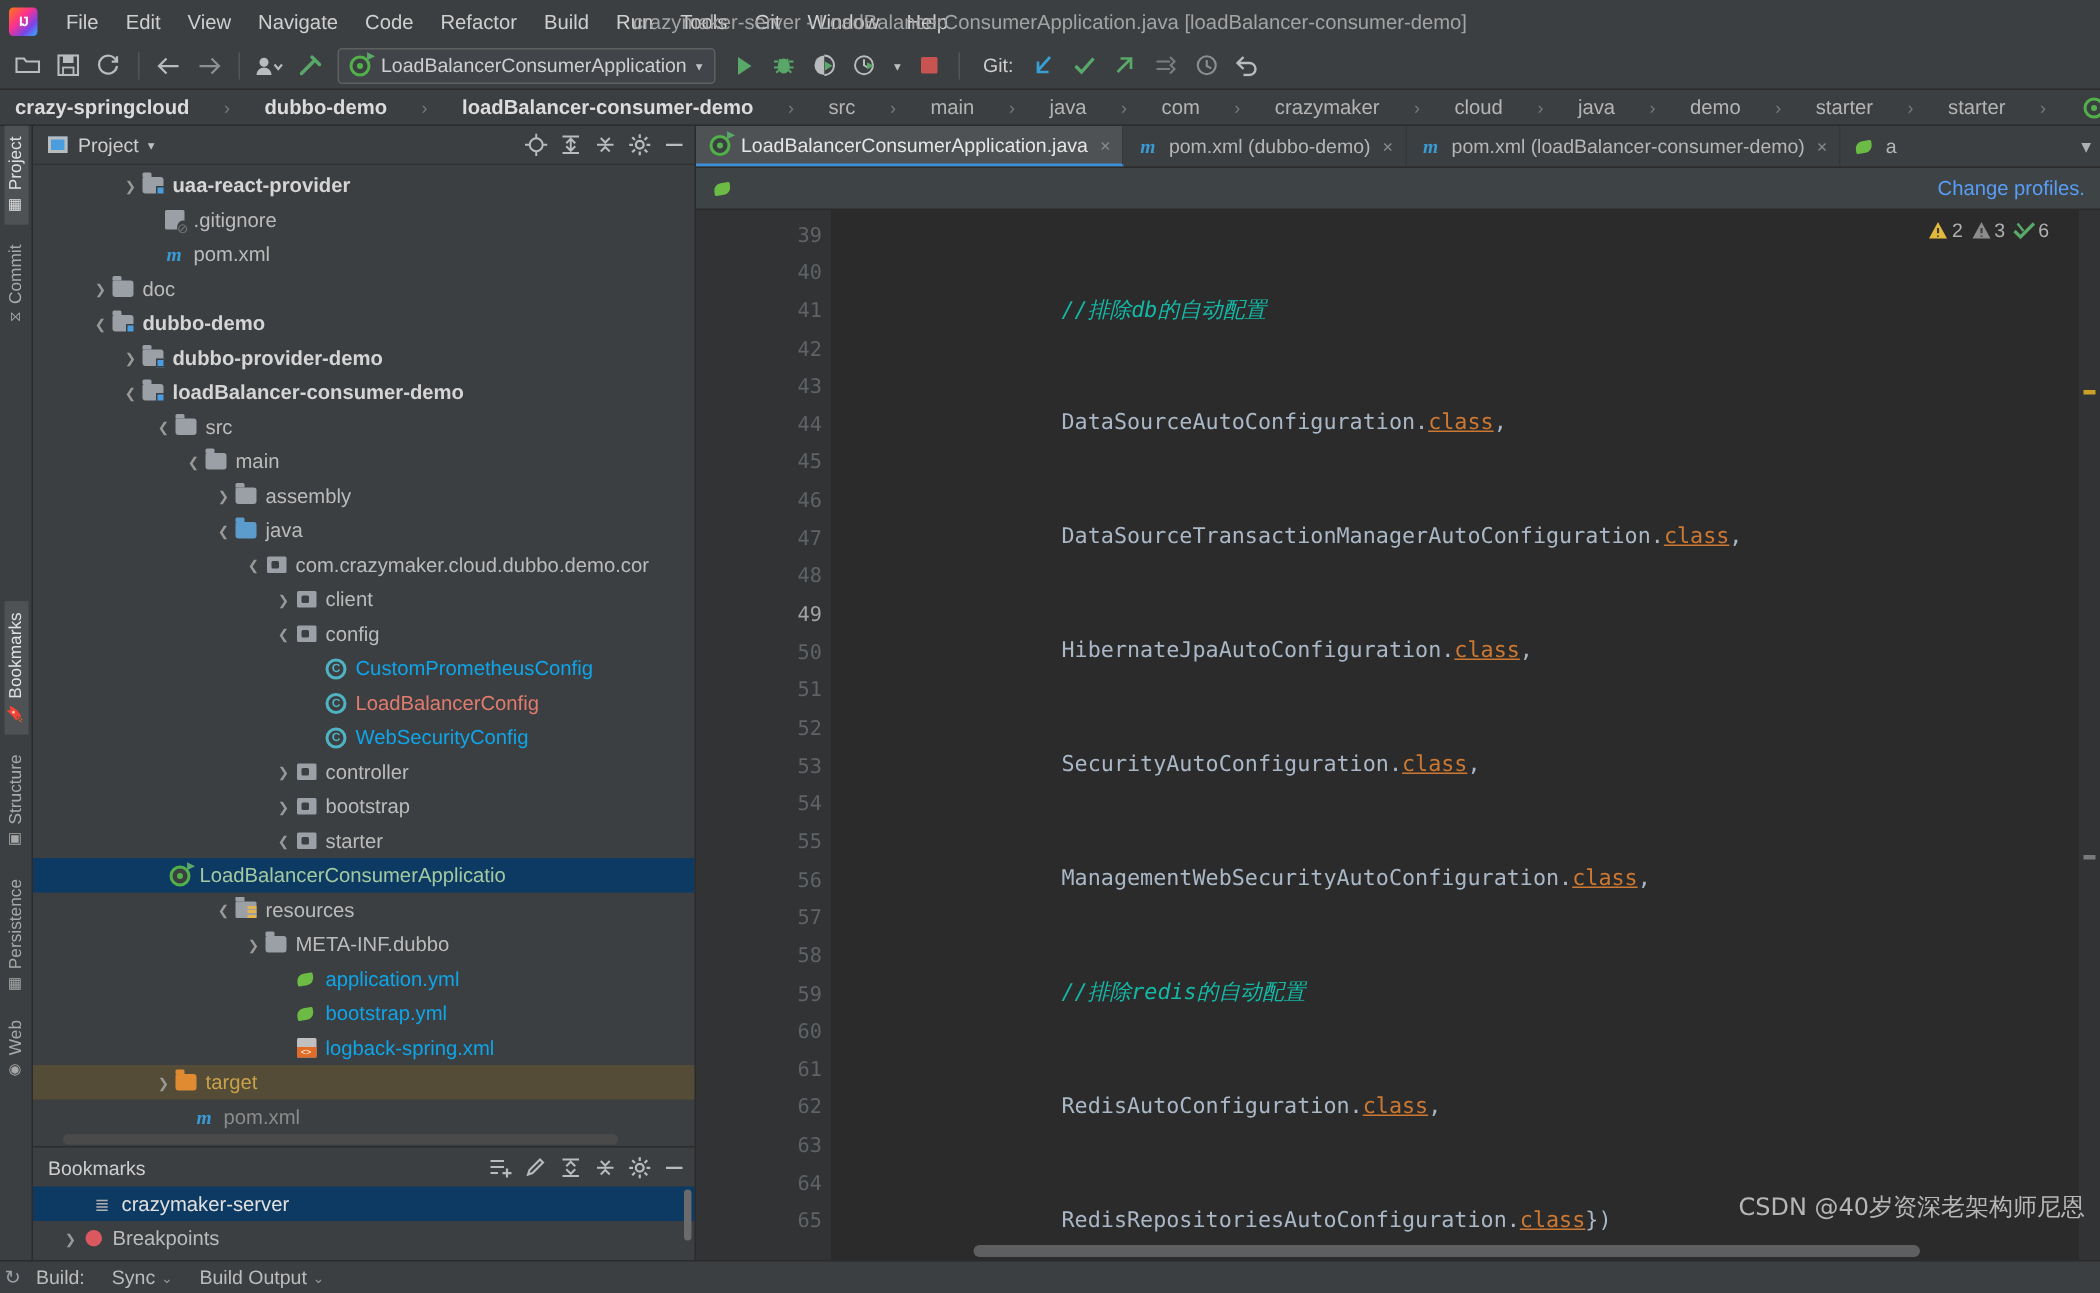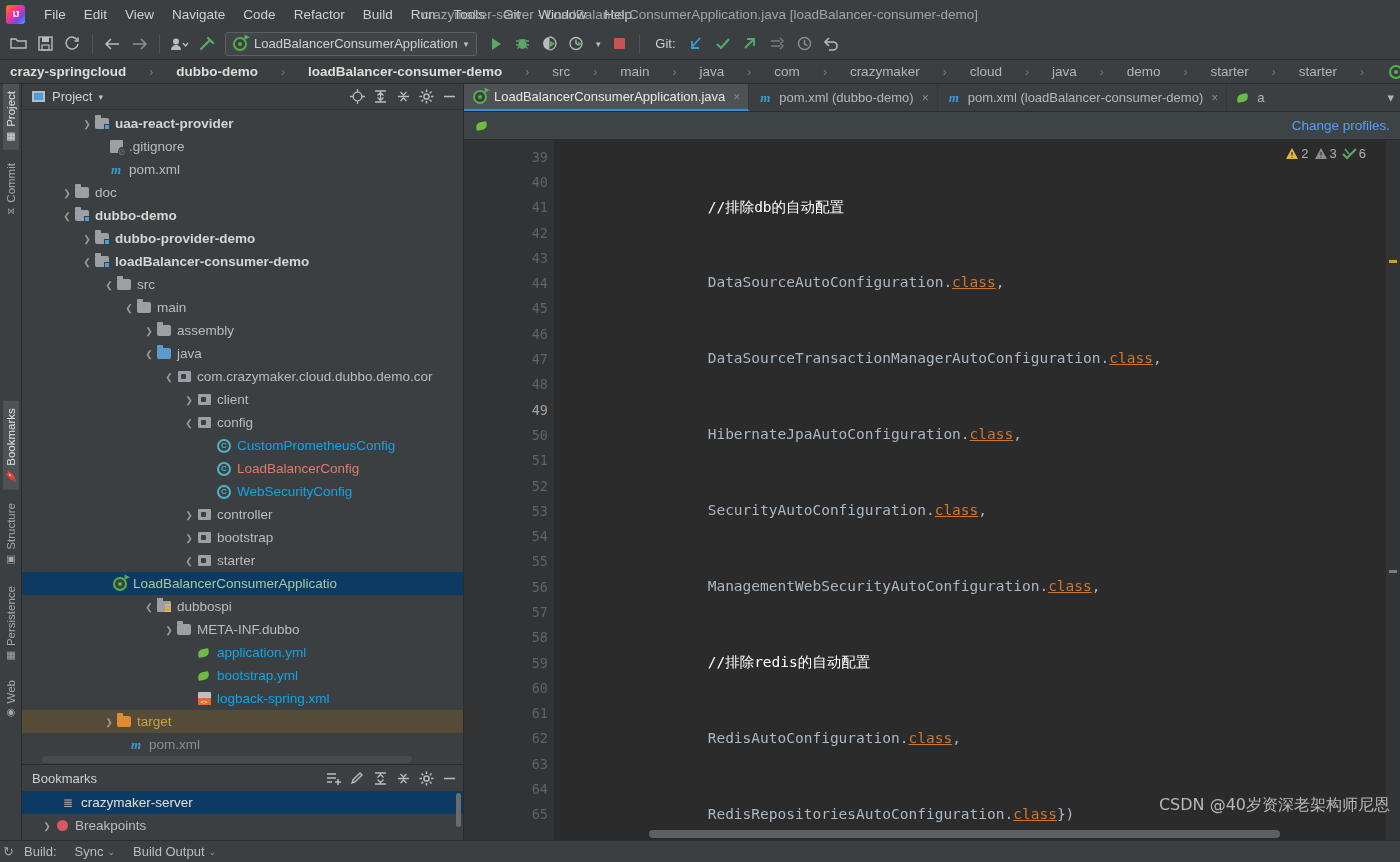--- a/index.html
+++ b/index.html
@@ -172,21 +172,21 @@
     padding-top: 4px;
   }
   .gline { height: 25.3px; display: flex; align-items: center; justify-content: flex-end; padding-right: 6px; position: relative; }
 
   .code {
     flex: 1 1 auto; position: relative; padding-top: 4px; padding-left: 14px;
     font-family: "DejaVu Sans Mono", monospace; font-size: 14.5px; line-height: 25.3px;
     color: #a9b7c6; white-space: pre; overflow: hidden;
   }
   .cl { height: 25.3px; }
-  .cmt { color: #ffffff; }
+  .cmt { color: #14b8a6; font-style: italic; }
   .kw { color: #cc7832; text-decoration: underline; }
 
   .inspect-badges {
     position: absolute; right: 34px; top: 6px; display: flex; align-items: center; gap: 5px;
     font-size: 13px; color: #b0b0b0; z-index: 5;
   }
   .badge-i { display: flex; align-items: center; gap: 2px; }
   .right-rail { width: 14px; flex: 0 0 14px; background: #313335; position: relative; }
   .rail-mark { position: absolute; right: 3px; width: 8px; height: 3px; }
 
@@ -616,21 +616,21 @@
               <span class="ic-spring"></span>
             </span>
           <span class="tlabel sel">LoadBalancerConsumerApplicatio</span>
         </div>
 
         <div class="trow" style="padding-left:120px;">
           <span class="arrow">❮</span>
           <span class="ic">
               <span class="ic-res"></span>
             </span>
-          <span class="tlabel">dubbospi</span>
+          <span class="tlabel">resources</span>
         </div>
 
         <div class="trow" style="padding-left:140px;">
           <span class="arrow">❯</span>
           <span class="ic">
               <span class="ic-folder"></span>
             </span>
           <span class="tlabel">META-INF.dubbo</span>
         </div>
 

